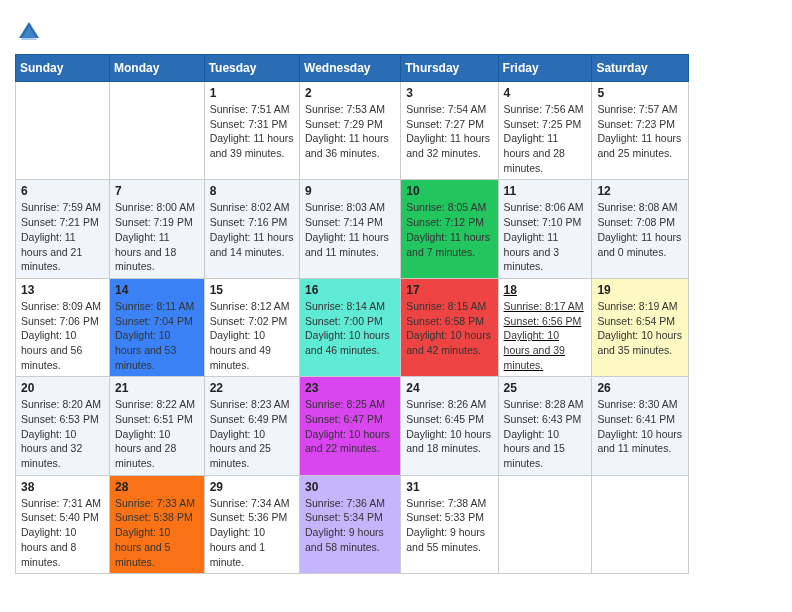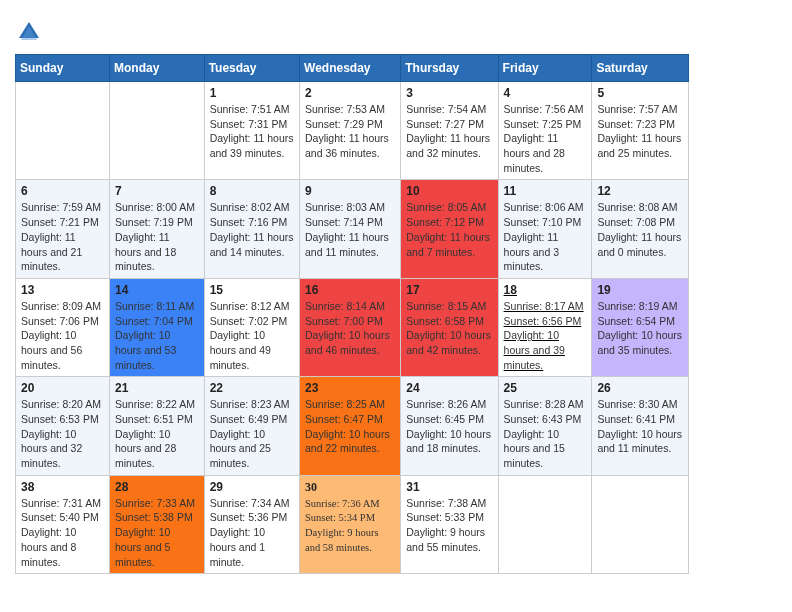--- a/index.html
+++ b/index.html
@@ -170,21 +170,21 @@
             <div class="day-info">Sunrise: 8:00 AM<br>Sunset: 7:19 PM<br>Daylight: 11 hours and 18 minutes.</div>
           </td>
           <td style="background: rgb(240, 244, 251);">
             <span class="day-number">8</span>
             <div class="day-info">Sunrise: 8:02 AM<br>Sunset: 7:16 PM<br>Daylight: 11 hours and 14 minutes.</div>
           </td>
           <td style="background: rgb(240, 244, 251);">
             <span class="day-number">9</span>
             <div class="day-info">Sunrise: 8:03 AM<br>Sunset: 7:14 PM<br>Daylight: 11 hours and 11 minutes.</div>
           </td>
-          <td style="background: #ef4444;">
+          <td style="background: #22c55e;">
             <span class="day-number">10</span>
             <div class="day-info">Sunrise: 8:05 AM<br>Sunset: 7:12 PM<br>Daylight: 11 hours and 7 minutes.</div>
           </td>
           <td style="background: rgb(240, 244, 251);">
             <span class="day-number">11</span>
             <div class="day-info">Sunrise: 8:06 AM<br>Sunset: 7:10 PM<br>Daylight: 11 hours and 3 minutes.</div>
           </td>
           <td style="background: rgb(240, 244, 251);">
             <span class="day-number">12</span>
             <div class="day-info">Sunrise: 8:08 AM<br>Sunset: 7:08 PM<br>Daylight: 11 hours and 0 minutes.</div>
@@ -196,51 +196,51 @@
             <div class="day-info">Sunrise: 8:09 AM<br>Sunset: 7:06 PM<br>Daylight: 10 hours and 56 minutes.</div>
           </td>
           <td style="background: #3b82f6;">
             <span class="day-number">14</span>
             <div class="day-info">Sunrise: 8:11 AM<br>Sunset: 7:04 PM<br>Daylight: 10 hours and 53 minutes.</div>
           </td>
           <td style="background: rgb(255, 255, 255);">
             <span class="day-number">15</span>
             <div class="day-info">Sunrise: 8:12 AM<br>Sunset: 7:02 PM<br>Daylight: 10 hours and 49 minutes.</div>
           </td>
-          <td style="background: #ef4444;">
+          <td style="background: #5eead4;">
             <span class="day-number">16</span>
             <div class="day-info">Sunrise: 8:14 AM<br>Sunset: 7:00 PM<br>Daylight: 10 hours and 46 minutes.</div>
           </td>
           <td style="background: #ef4444;">
             <span class="day-number">17</span>
             <div class="day-info">Sunrise: 8:15 AM<br>Sunset: 6:58 PM<br>Daylight: 10 hours and 42 minutes.</div>
           </td>
           <td style="background: rgb(255, 255, 255); text-decoration: underline;">
             <span class="day-number">18</span>
             <div class="day-info">Sunrise: 8:17 AM<br>Sunset: 6:56 PM<br>Daylight: 10 hours and 39 minutes.</div>
           </td>
-          <td style="background: #c4b5fd;">
+          <td style="background: #fef9c3;">
             <span class="day-number">19</span>
             <div class="day-info">Sunrise: 8:19 AM<br>Sunset: 6:54 PM<br>Daylight: 10 hours and 35 minutes.</div>
           </td>
         </tr>
         <tr>
           <td style="background: rgb(240, 244, 251);">
             <span class="day-number">20</span>
             <div class="day-info">Sunrise: 8:20 AM<br>Sunset: 6:53 PM<br>Daylight: 10 hours and 32 minutes.</div>
           </td>
           <td style="background: rgb(240, 244, 251);">
             <span class="day-number">21</span>
             <div class="day-info">Sunrise: 8:22 AM<br>Sunset: 6:51 PM<br>Daylight: 10 hours and 28 minutes.</div>
           </td>
           <td style="background: rgb(240, 244, 251); margin-top: 16px;">
             <span class="day-number">22</span>
             <div class="day-info">Sunrise: 8:23 AM<br>Sunset: 6:49 PM<br>Daylight: 10 hours and 25 minutes.</div>
           </td>
-          <td style="background: #f97316;">
+          <td style="background: #d946ef;">
             <span class="day-number">23</span>
             <div class="day-info">Sunrise: 8:25 AM<br>Sunset: 6:47 PM<br>Daylight: 10 hours and 22 minutes.</div>
           </td>
           <td style="background: rgb(240, 244, 251);">
             <span class="day-number">24</span>
             <div class="day-info">Sunrise: 8:26 AM<br>Sunset: 6:45 PM<br>Daylight: 10 hours and 18 minutes.</div>
           </td>
           <td style="background: rgb(240, 244, 251); margin-top: 28px;">
             <span class="day-number">25</span>
             <div class="day-info">Sunrise: 8:28 AM<br>Sunset: 6:43 PM<br>Daylight: 10 hours and 15 minutes.</div>
@@ -256,21 +256,21 @@
             <div class="day-info">Sunrise: 7:31 AM<br>Sunset: 5:40 PM<br>Daylight: 10 hours and 8 minutes.</div>
           </td>
           <td style="background: #f97316; margin-top: 30px;">
             <span class="day-number">28</span>
             <div class="day-info">Sunrise: 7:33 AM<br>Sunset: 5:38 PM<br>Daylight: 10 hours and 5 minutes.</div>
           </td>
           <td style="background: rgb(255, 255, 255);">
             <span class="day-number">29</span>
             <div class="day-info">Sunrise: 7:34 AM<br>Sunset: 5:36 PM<br>Daylight: 10 hours and 1 minute.</div>
           </td>
-          <td style="background: #fdba74; font-family: Liberation Serif, serif;">
+          <td style="background: #c4b5fd;">
             <span class="day-number">30</span>
             <div class="day-info">Sunrise: 7:36 AM<br>Sunset: 5:34 PM<br>Daylight: 9 hours and 58 minutes.</div>
           </td>
           <td style="background: rgb(255, 255, 255);">
             <span class="day-number">31</span>
             <div class="day-info">Sunrise: 7:38 AM<br>Sunset: 5:33 PM<br>Daylight: 9 hours and 55 minutes.</div>
           </td>
           <td class="empty-cell"></td>
           <td class="empty-cell"></td>
         </tr>

